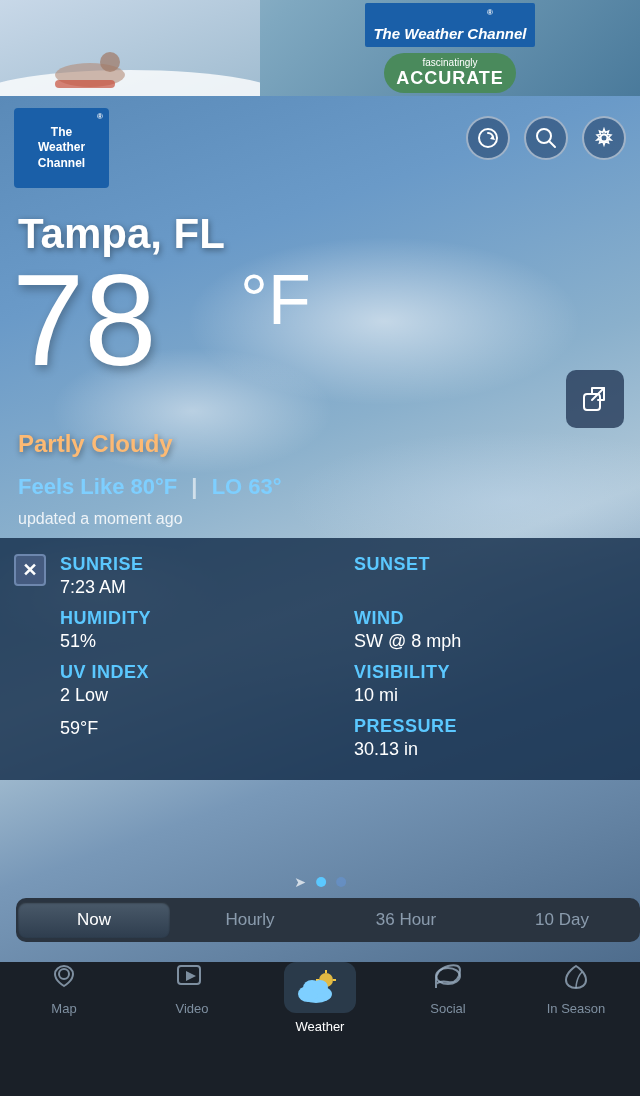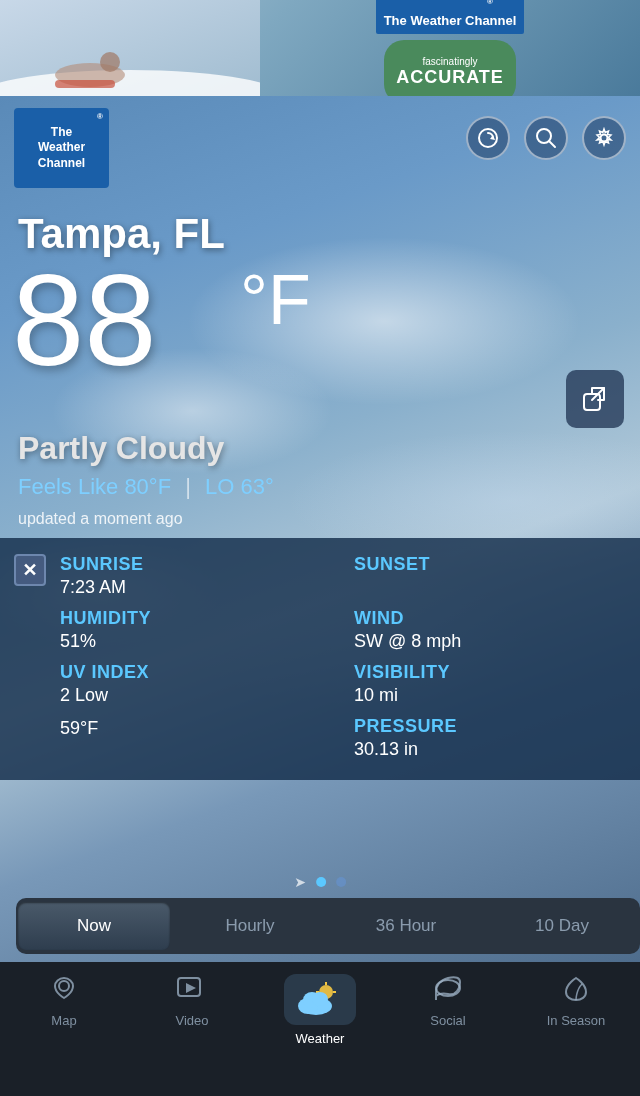--- a/index.html
+++ b/index.html
@@ -54,21 +54,21 @@
       font-size: 13px;
       padding: 4px 8px;
       line-height: 1.3;
       text-align: center;
       border-radius: 2px;
       margin-bottom: 6px;
     }
     #ad-banner .ad-tagline {
       background: #4a8a5c;
       color: white;
-      padding: 16px 12px;
+      padding: 4px 12px;
       border-radius: 20px;
       text-align: center;
     }
     #ad-banner .ad-tagline .bold {
       font-size: 18px;
       font-weight: 900;
       letter-spacing: 1px;
       display: block;
     }
     #ad-banner .ad-tagline .small {
@@ -200,33 +200,33 @@
       font-size: 24px;
       cursor: pointer;
       z-index: 10;
     }
 
     
     #condition {
       position: absolute;
       top: 430px;
       left: 18px;
-      color: #e5e5e5;
-      font-size: 32px;
+      color: #fdba74;
+      font-size: 24px;
       font-weight: 700;
       text-shadow: 1px 2px 6px rgba(0,0,0,0.4);
       z-index: 10;
     }
     #feels-like {
       position: absolute;
       top: 474px;
       left: 18px;
       color: #7ecfff;
       font-size: 22px;
-      font-weight: 400;
+      font-weight: 700;
       z-index: 10;
     }
     #updated {
       position: absolute;
       top: 510px;
       left: 18px;
       color: rgba(255,255,255,0.85);
       font-size: 16px;
       z-index: 10;
     }
@@ -301,21 +301,21 @@
     .dot.active {
       background: #5bc8ff;
     }
 
     
     #tab-bar {
       position: absolute;
       top: 898px;
       left: 0;
       width: 640px;
-      height: 56px;
+      height: 44px;
       background: #2a3440;
       border-radius: 10px;
       margin: 0 8px;
       width: 624px;
       left: 8px;
       display: flex;
       overflow: hidden;
       z-index: 30;
     }
     .tab-item {
@@ -339,21 +339,20 @@
     
     #bottom-nav {
       position: absolute;
       top: 962px;
       left: 0;
       width: 640px;
       height: 134px;
       background: #1a2028;
       display: flex;
       align-items: flex-start;
-      padding-top: 12px;
       z-index: 30;
     }
     .nav-item {
       flex: 1;
       display: flex;
       flex-direction: column;
       align-items: center;
       justify-content: flex-start;
       gap: 6px;
       color: rgba(160,180,200,0.75);
@@ -407,21 +406,21 @@
 
       <ellipse cx="90" cy="75" rx="35" ry="12" fill="rgba(180,140,120,0.6)"></ellipse>
       <circle cx="110" cy="62" r="10" fill="rgba(160,120,100,0.7)"></circle>
 
       <rect x="55" y="80" width="60" height="8" rx="4" fill="rgba(200,80,60,0.7)"></rect>
     </svg>
   </div>
   <div class="ad-logo-area">
     <div class="ad-twc-box">
       <span style="font-size:8px;position:relative;top:-4px;left:40px;">®</span>
-      <div style="font-size:13px;line-height:1.3;">The Weather Channel</div>
+      <div style="font-size:15px;line-height:1.3;font-style:italic;">The Weather Channel</div>
     </div>
     <div class="ad-tagline">
       <span class="small">fascinatingly</span>
       <span class="bold">ACCURATE</span>
     </div>
   </div>
 </div>
 
 <div id="main-bg"></div>
 
@@ -449,21 +448,21 @@
   <div class="header-icon-btn">
     <svg width="22" height="22" viewBox="0 0 22 22" fill="none">
       <circle cx="11" cy="11" r="3.5" stroke="white" stroke-width="2" fill="none"></circle>
       <path d="M11 2 L12.2 5.5 L15.5 4 L14.5 7.5 L18 8 L15.5 10.5 L18 13 L14.5 12.5 L15.5 16 L12.2 14.5 L11 18 L9.8 14.5 L6.5 16 L7.5 12.5 L4 13 L6.5 10.5 L4 8 L7.5 7.5 L6.5 4 L9.8 5.5 Z" stroke="white" stroke-width="1.5" fill="none"></path>
     </svg>
   </div>
 </div>
 
 <div id="city-name">Tampa, FL</div>
 
-<div id="temperature">88</div>
+<div id="temperature">78</div>
 <div id="temp-unit">°F</div>
 
 <div id="share-btn">
   <svg width="26" height="26" viewBox="0 0 26 26" fill="none">
     <rect x="2" y="8" width="16" height="16" rx="3" stroke="white" stroke-width="2" fill="none"></rect>
     <path d="M10 8 L10 2 L22 2 L22 14 L16 14" stroke="white" stroke-width="2" fill="none" stroke-linecap="round" stroke-linejoin="round"></path>
     <line x1="22" y1="2" x2="10" y2="14" stroke="white" stroke-width="2" stroke-linecap="round"></line>
   </svg>
 </div>
 

